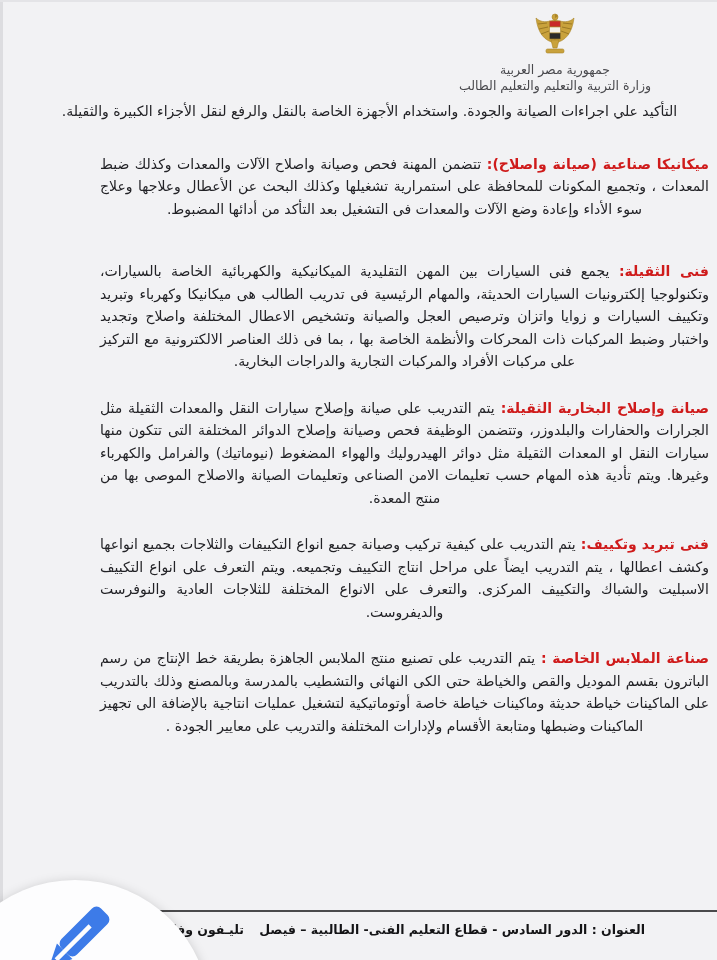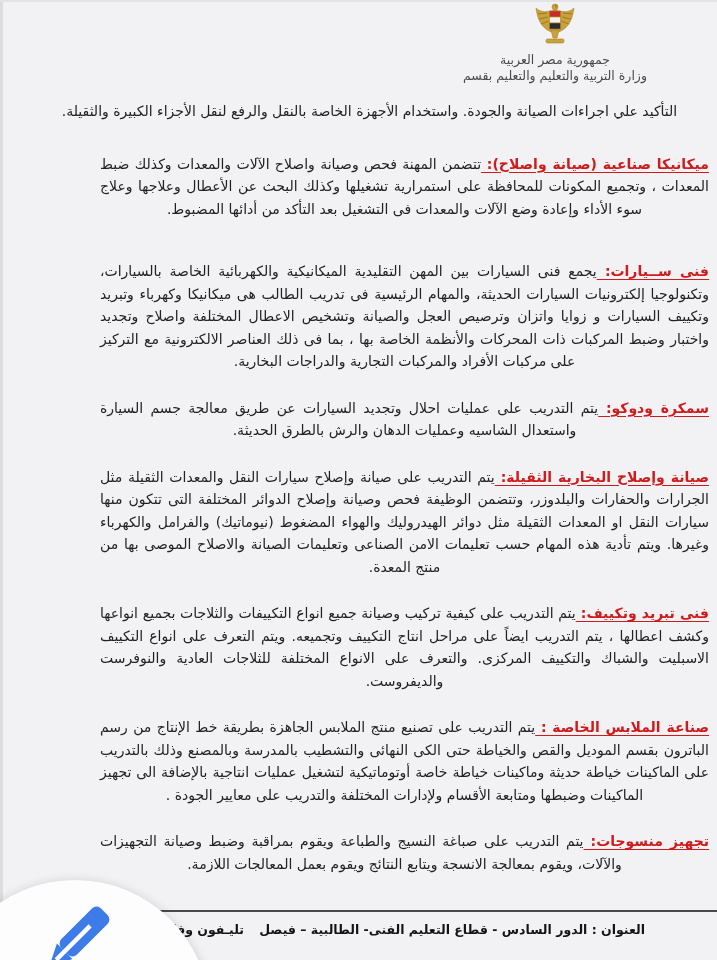--- a/index.html
+++ b/index.html
@@ -8,21 +8,21 @@
     background:#f2f2f4;
     font-family:"DejaVu Sans",sans-serif;
     -webkit-font-smoothing:antialiased;
   }
   
   .scan-edge-left{position:absolute;left:0;top:0;width:3px;height:100%;background:#dddde0;}
   .scan-edge-top{position:absolute;left:0;top:0;width:100%;height:2px;background:#e4e4e7;}
 
   
   .header{
-    position:absolute;top:0;right:12px;width:300px;
+    position:absolute;top:10px;right:12px;width:300px;
     text-align:center;color:#3a3a3e;
   }
   .emblem{display:block;margin:0 auto 2px auto;}
   .header-line{font-size:12.5px;line-height:16px;color:#4a4a4e;}
 
   
   .doc-body{
     position:absolute;top:100px;right:0;left:0;bottom:50px;
     overflow:hidden;
     direction:rtl;
@@ -31,21 +31,20 @@
   p.par{
     margin:0 8px 24px 100px;
     font-size:14px;line-height:22.5px;
     text-align:justify;text-align-last:center;
   }
   p.par.intro{margin-left:30px;margin-bottom:30px;}
   p.par:nth-of-type(2){margin-bottom:40px;} 
   .sec-title{
     font-weight:bold;
     color:#cf1b1b;
-    text-decoration:underline;
     text-decoration-color:#cf1b1b;
     text-underline-offset:3px;
   }
   .sec-body{color:#222226;}
 
   
   .footer{
     position:absolute;left:0;bottom:0;width:717px;height:50px;
     background:#f2f2f4;
   }
@@ -86,60 +85,52 @@
     <path d="M22 4 L25 6 L22 8 Z" fill="#a98428"></path>
 
     <rect x="16.5" y="11" width="11" height="6" fill="#c92a2a" stroke="#a98428" stroke-width="0.6"></rect>
     <rect x="16.5" y="17" width="11" height="6" fill="#f5f2ea" stroke="#a98428" stroke-width="0.6"></rect>
     <rect x="16.5" y="23" width="11" height="6" fill="#2b2b2b" stroke="#a98428" stroke-width="0.6"></rect>
 
     <path d="M18 30 L26 30 L24 38 L20 38 Z" fill="#c9a23c" stroke="#a98428" stroke-width="0.6"></path>
     <rect x="13" y="39" width="18" height="4" rx="1.5" fill="#c9a23c" stroke="#a98428" stroke-width="0.6"></rect>
   </svg>
   <div class="header-line">جمهورية مصر العربية</div>
-  <div class="header-line">وزارة التربية والتعليم والتعليم بقسم</div>
+  <div class="header-line">وزارة التربية والتعليم والتعليم الطالب</div>
 </div>
 
 <div class="doc-body">
   <p class="par intro">التأكيد علي اجراءات الصيانة والجودة. واستخدام الأجهزة الخاصة بالنقل والرفع لنقل الأجزاء الكبيرة والثقيلة.</p>
 
   <p class="par">
     <span class="sec-title">ميكانيكا صناعية (صيانة واصلاح): </span>
     <span class="sec-body">تتضمن المهنة فحص وصيانة واصلاح الآلات والمعدات وكذلك ضبط المعدات ، وتجميع المكونات للمحافظة على استمرارية تشغيلها وكذلك البحث عن الأعطال وعلاجها وعلاج سوء الأداء وإعادة وضع الآلات والمعدات فى التشغيل بعد التأكد من أدائها المضبوط.</span>
   </p>
 
   <p class="par">
-    <span class="sec-title">فنى ســيارات: </span>
+    <span class="sec-title">فنى الثقيلة: </span>
     <span class="sec-body">يجمع فنى السيارات بين المهن التقليدية الميكانيكية والكهربائية الخاصة بالسيارات، وتكنولوجيا إلكترونيات السيارات الحديثة، والمهام الرئيسية فى تدريب الطالب هى ميكانيكا وكهرباء وتبريد وتكييف السيارات و زوايا واتزان وترصيص العجل والصيانة وتشخيص الاعطال المختلفة واصلاح وتجديد واختبار وضبط المركبات ذات المحركات والأنظمة الخاصة بها ، بما فى ذلك العناصر الالكترونية مع التركيز على مركبات الأفراد والمركبات التجارية والدراجات البخارية.</span>
   </p>
 
-  <p class="par">
-    <span class="sec-title">سمكرة ودوكو: </span>
-    <span class="sec-body">يتم التدريب على عمليات احلال وتجديد السيارات عن طريق معالجة جسم السيارة واستعدال الشاسيه وعمليات الدهان والرش بالطرق الحديثة.</span>
-  </p>
 
   <p class="par">
     <span class="sec-title">صيانة وإصلاح البخارية الثقيلة: </span>
     <span class="sec-body">يتم التدريب على صيانة وإصلاح سيارات النقل والمعدات الثقيلة مثل الجرارات والحفارات والبلدوزر، وتتضمن الوظيفة فحص وصيانة وإصلاح الدوائر المختلفة التى تتكون منها سيارات النقل او المعدات الثقيلة مثل دوائر الهيدروليك والهواء المضغوط (نيوماتيك) والفرامل والكهرباء وغيرها. ويتم تأدية هذه المهام حسب تعليمات الامن الصناعى وتعليمات الصيانة والاصلاح الموصى بها من منتج المعدة.</span>
   </p>
 
   <p class="par">
     <span class="sec-title">فنى تبريد وتكييف: </span>
     <span class="sec-body">يتم التدريب على كيفية تركيب وصيانة جميع انواع التكييفات والثلاجات بجميع انواعها وكشف اعطالها ، يتم التدريب ايضاً على مراحل انتاج التكييف وتجميعه. ويتم التعرف على انواع التكييف الاسبليت والشباك والتكييف المركزى. والتعرف على الانواع المختلفة للثلاجات العادية والنوفرست والديفروست.</span>
   </p>
 
   <p class="par">
     <span class="sec-title">صناعة الملابس الخاصة : </span>
     <span class="sec-body">يتم التدريب على تصنيع منتج الملابس الجاهزة بطريقة خط الإنتاج من رسم الباترون بقسم الموديل والقص والخياطة حتى الكى النهائى والتشطيب بالمدرسة وبالمصنع وذلك بالتدريب على الماكينات خياطة حديثة وماكينات خياطة خاصة أوتوماتيكية لتشغيل عمليات انتاجية بالإضافة الى تجهيز الماكينات وضبطها ومتابعة الأقسام ولإدارات المختلفة والتدريب على معايير الجودة .</span>
   </p>
 
-  <p class="par">
-    <span class="sec-title">تجهيز منسوجات: </span>
-    <span class="sec-body">يتم التدريب على صباغة النسيج والطباعة ويقوم بمراقبة وضبط وصيانة التجهيزات والآلات، ويقوم بمعالجة الانسجة ويتابع النتائج ويقوم بعمل المعالجات اللازمة.</span>
-  </p>
 </div>
 
 <div class="footer">
   <div class="footer-rule"></div>
   <div class="footer-row">
     <span>العنوان : الدور السادس - قطاع التعليم الفنى- الطالبية – فيصل</span>
     <span>تليـفون وفاكس :</span>
   </div>
 </div>
 

